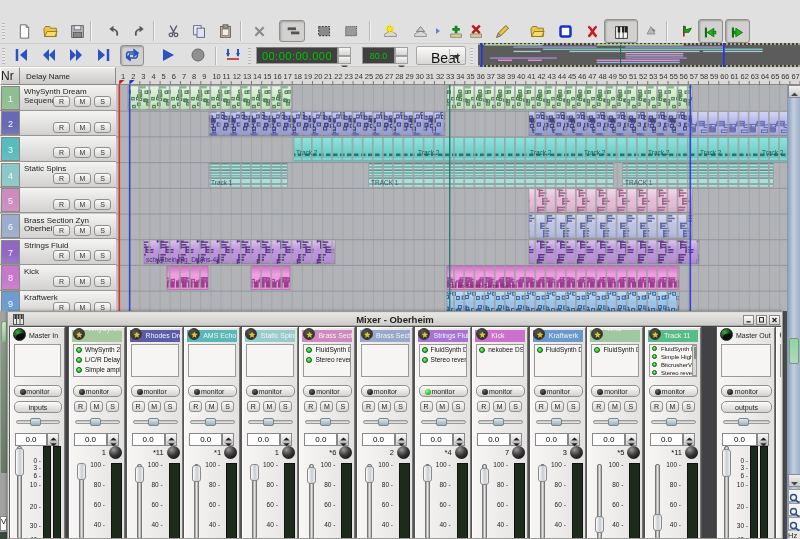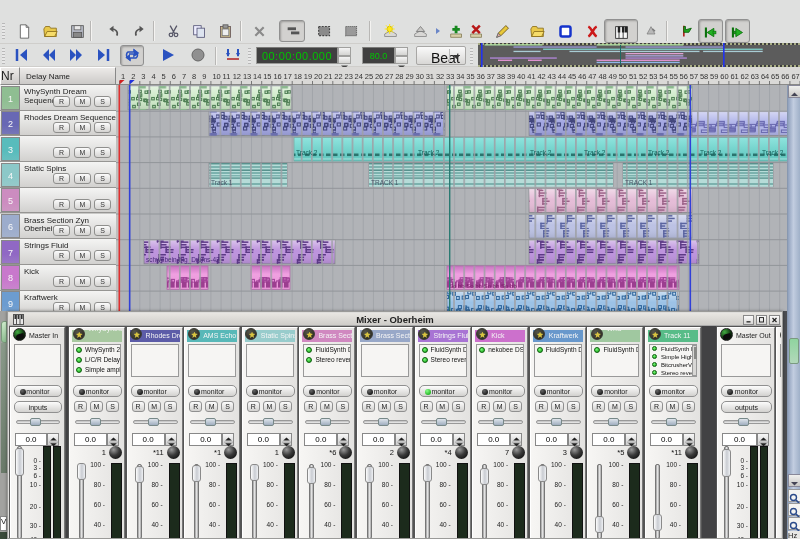--- a/index.html
+++ b/index.html
@@ -397,21 +397,20 @@
 <div class="abs" style="left:0;top:85px;width:116px;height:226px;background:#c8c8c6;overflow:hidden">
 <div class="abs" style="left:0;top:0.0px;width:116px;height:25.7px;background:linear-gradient(#f4f4f3,#d2d1cf);border-bottom:1px solid #969593">
 <div class="abs" style="left:1px;top:0.5px;width:19px;height:24.2px;background:linear-gradient(#8fbe92 60%,#8fbe92dd);border:1px solid #888;font-size:9px;color:#f8f8f8;text-align:center;line-height:24px">1</div>
 <div class="abs rowname" style="left:24px;top:3px;width:92px;height:20px;overflow:hidden">WhySynth Dream<br>Sequencer</div>
 <div class="rms" style="left:53px;top:11px">R</div>
 <div class="rms" style="left:74px;top:11px">M</div>
 <div class="rms" style="left:94px;top:11px">S</div>
 </div>
 <div class="abs" style="left:0;top:25.7px;width:116px;height:25.7px;background:linear-gradient(#f4f4f3,#d2d1cf);border-bottom:1px solid #969593">
 <div class="abs" style="left:1px;top:0.5px;width:19px;height:24.2px;background:linear-gradient(#6868b4 60%,#6868b4dd);border:1px solid #888;font-size:9px;color:#f8f8f8;text-align:center;line-height:24px">2</div>
-<div class="abs rowname" style="left:24px;top:3px;width:92px;height:20px;overflow:hidden">Rhodes Dream Sequence<br></div>
 <div class="rms" style="left:53px;top:11px">R</div>
 <div class="rms" style="left:74px;top:11px">M</div>
 <div class="rms" style="left:94px;top:11px">S</div>
 </div>
 <div class="abs" style="left:0;top:51.4px;width:116px;height:25.7px;background:linear-gradient(#f4f4f3,#d2d1cf);border-bottom:1px solid #969593">
 <div class="abs" style="left:1px;top:0.5px;width:19px;height:24.2px;background:linear-gradient(#58bcbc 60%,#58bcbcdd);border:1px solid #888;font-size:9px;color:#f8f8f8;text-align:center;line-height:24px">3</div>
 <div class="rms" style="left:53px;top:11px">R</div>
 <div class="rms" style="left:74px;top:11px">M</div>
 <div class="rms" style="left:94px;top:11px">S</div>
 </div>

